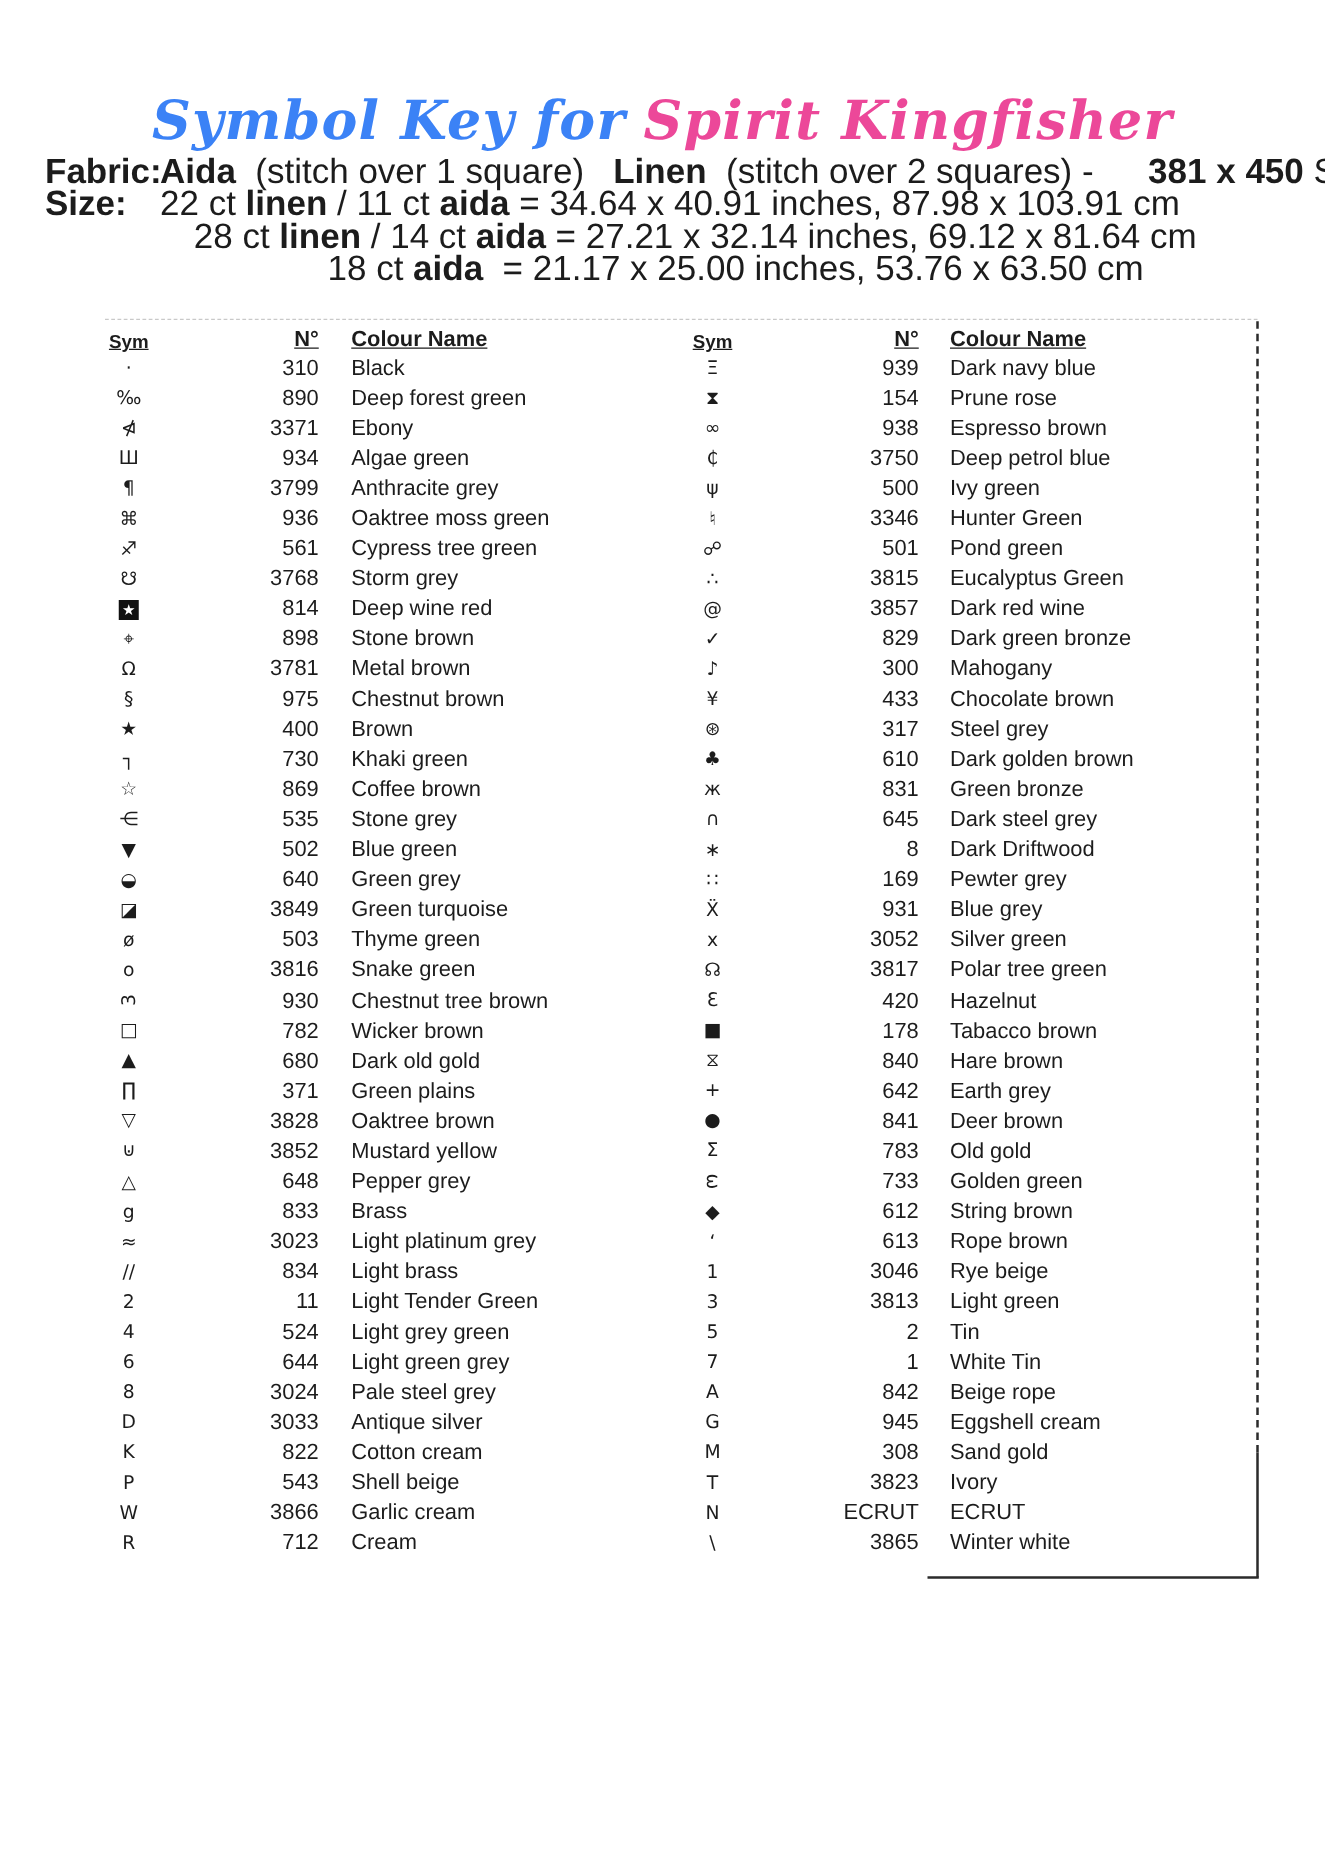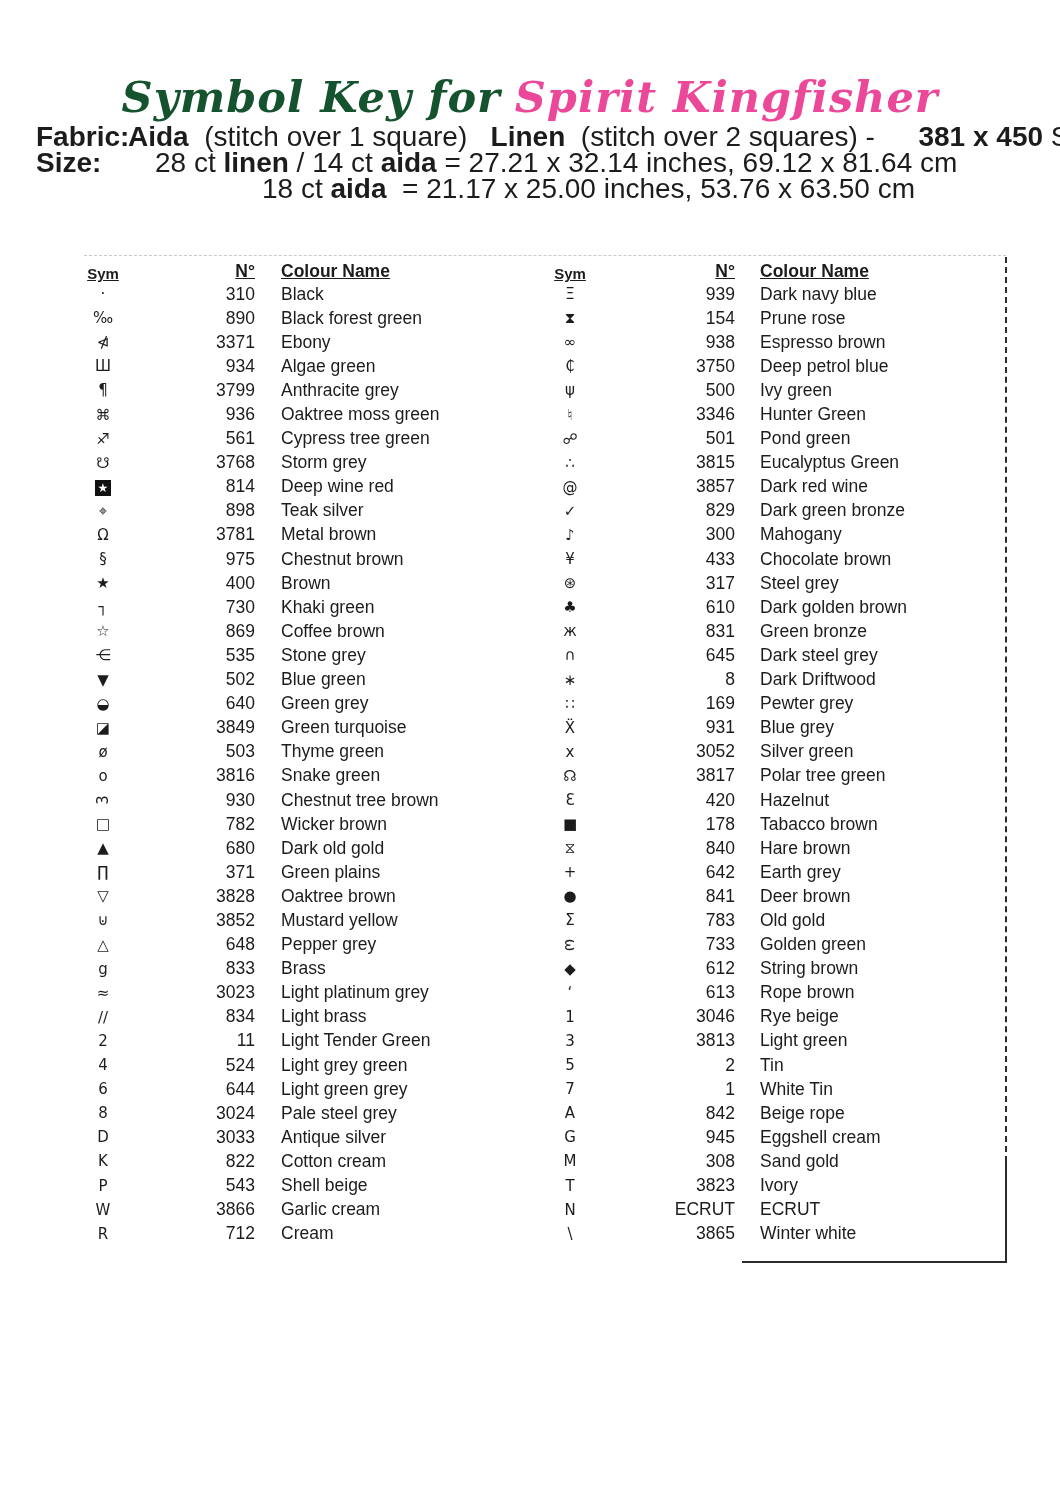--- a/index.html
+++ b/index.html
@@ -1,21 +1,21 @@
 <!DOCTYPE html>
 <html><head>
 <meta charset="utf-8">
 <style>
   html,body{margin:0;padding:0;background:#ffffff;}
   .page{position:relative;width:1060px;height:1500px;background:#fff;overflow:hidden;
         font-family:"Liberation Sans", sans-serif;color:#1c1c1c;}
   .title{position:absolute;top:72px;left:0;width:100%;text-align:center;
          font-family:"DejaVu Serif", serif;font-style:italic;font-weight:bold;
          font-size:43px;letter-spacing:1px;white-space:nowrap;}
-  .title .t-prefix{color:#14532d;text-align:center;}
+  .title .t-prefix{color:#3b82f6;text-align:center;}
   .title .t-name{margin-left:14px;}
   .specs{position:absolute;left:36px;top:124px;font-size:28px;line-height:26px;}
   .spec-row{display:flex;}
   .spec-label{width:92px;font-weight:bold;flex:0 0 92px;}
   .spec-content{white-space:pre;}
   .size-line{white-space:pre;}
   
   .faint-rule{position:absolute;left:84px;top:255px;width:922px;border-top:1px dashed #c9c9c9;}
   .keycol{position:absolute;top:256px;}
   .keycol.left{left:80px;width:450px;}
@@ -47,20 +47,21 @@
   </div>
 
   <div class="specs">
     <div class="spec-row">
       <span class="spec-label">Fabric:</span>
       <span class="spec-content"><span style="font-weight: bold;">Aida</span><span>  (stitch over 1 square)   </span><span style="font-weight: bold;">Linen</span><span>  (stitch over 2 squares) -  </span><span style="font-weight: bold; margin-left: 28px;">381 x 450</span><span> Stitches</span></span>
     </div>
     <div class="spec-row">
       <span class="spec-label">Size:</span>
       <span id="size-lines">
+          <div class="size-line" style="padding-left: 0px;"><span>22 ct </span><span style="font-weight: bold;">linen</span><span> / 11 ct </span><span style="font-weight: bold;">aida</span><span> = 34.64 x 40.91 inches, 87.98 x 103.91 cm</span></div>
           <div class="size-line" style="padding-left: 27px;"><span>28 ct </span><span style="font-weight: bold;">linen</span><span> / 14 ct </span><span style="font-weight: bold;">aida</span><span> = 27.21 x 32.14 inches, 69.12 x 81.64 cm</span></div>
           <div class="size-line" style="padding-left: 134px;"><span>18 ct </span><span style="font-weight: bold;">aida</span><span>  = 21.17 x 25.00 inches, 53.76 x 63.50 cm</span></div>
         </span>
     </div>
   </div>
 
   <div class="faint-rule"></div>
 
   <div class="keycol left">
     <div class="hdr">
@@ -70,21 +71,21 @@
     </div>
     <div id="rows-left">
         <div class="rowline">
           <span class="c-sym"><span class="sym-inner">·</span></span>
           <span class="c-num">310</span>
           <span class="c-name">Black</span>
         </div>
         <div class="rowline">
           <span class="c-sym"><span class="sym-inner">‰</span></span>
           <span class="c-num">890</span>
-          <span class="c-name">Black forest green</span>
+          <span class="c-name">Deep forest green</span>
         </div>
         <div class="rowline">
           <span class="c-sym"><span class="sym-inner">⋪</span></span>
           <span class="c-num">3371</span>
           <span class="c-name">Ebony</span>
         </div>
         <div class="rowline">
           <span class="c-sym"><span class="sym-inner">Ш</span></span>
           <span class="c-num">934</span>
           <span class="c-name">Algae green</span>
@@ -110,21 +111,21 @@
           <span class="c-name">Storm grey</span>
         </div>
         <div class="rowline">
           <span class="c-sym"><span class="sym-inv">★</span></span>
           <span class="c-num">814</span>
           <span class="c-name">Deep wine red</span>
         </div>
         <div class="rowline">
           <span class="c-sym"><span class="sym-inner">⌖</span></span>
           <span class="c-num">898</span>
-          <span class="c-name">Teak silver</span>
+          <span class="c-name">Stone brown</span>
         </div>
         <div class="rowline">
           <span class="c-sym"><span class="sym-inner">Ω</span></span>
           <span class="c-num">3781</span>
           <span class="c-name">Metal brown</span>
         </div>
         <div class="rowline">
           <span class="c-sym"><span class="sym-inner">§</span></span>
           <span class="c-num">975</span>
           <span class="c-name">Chestnut brown</span>

